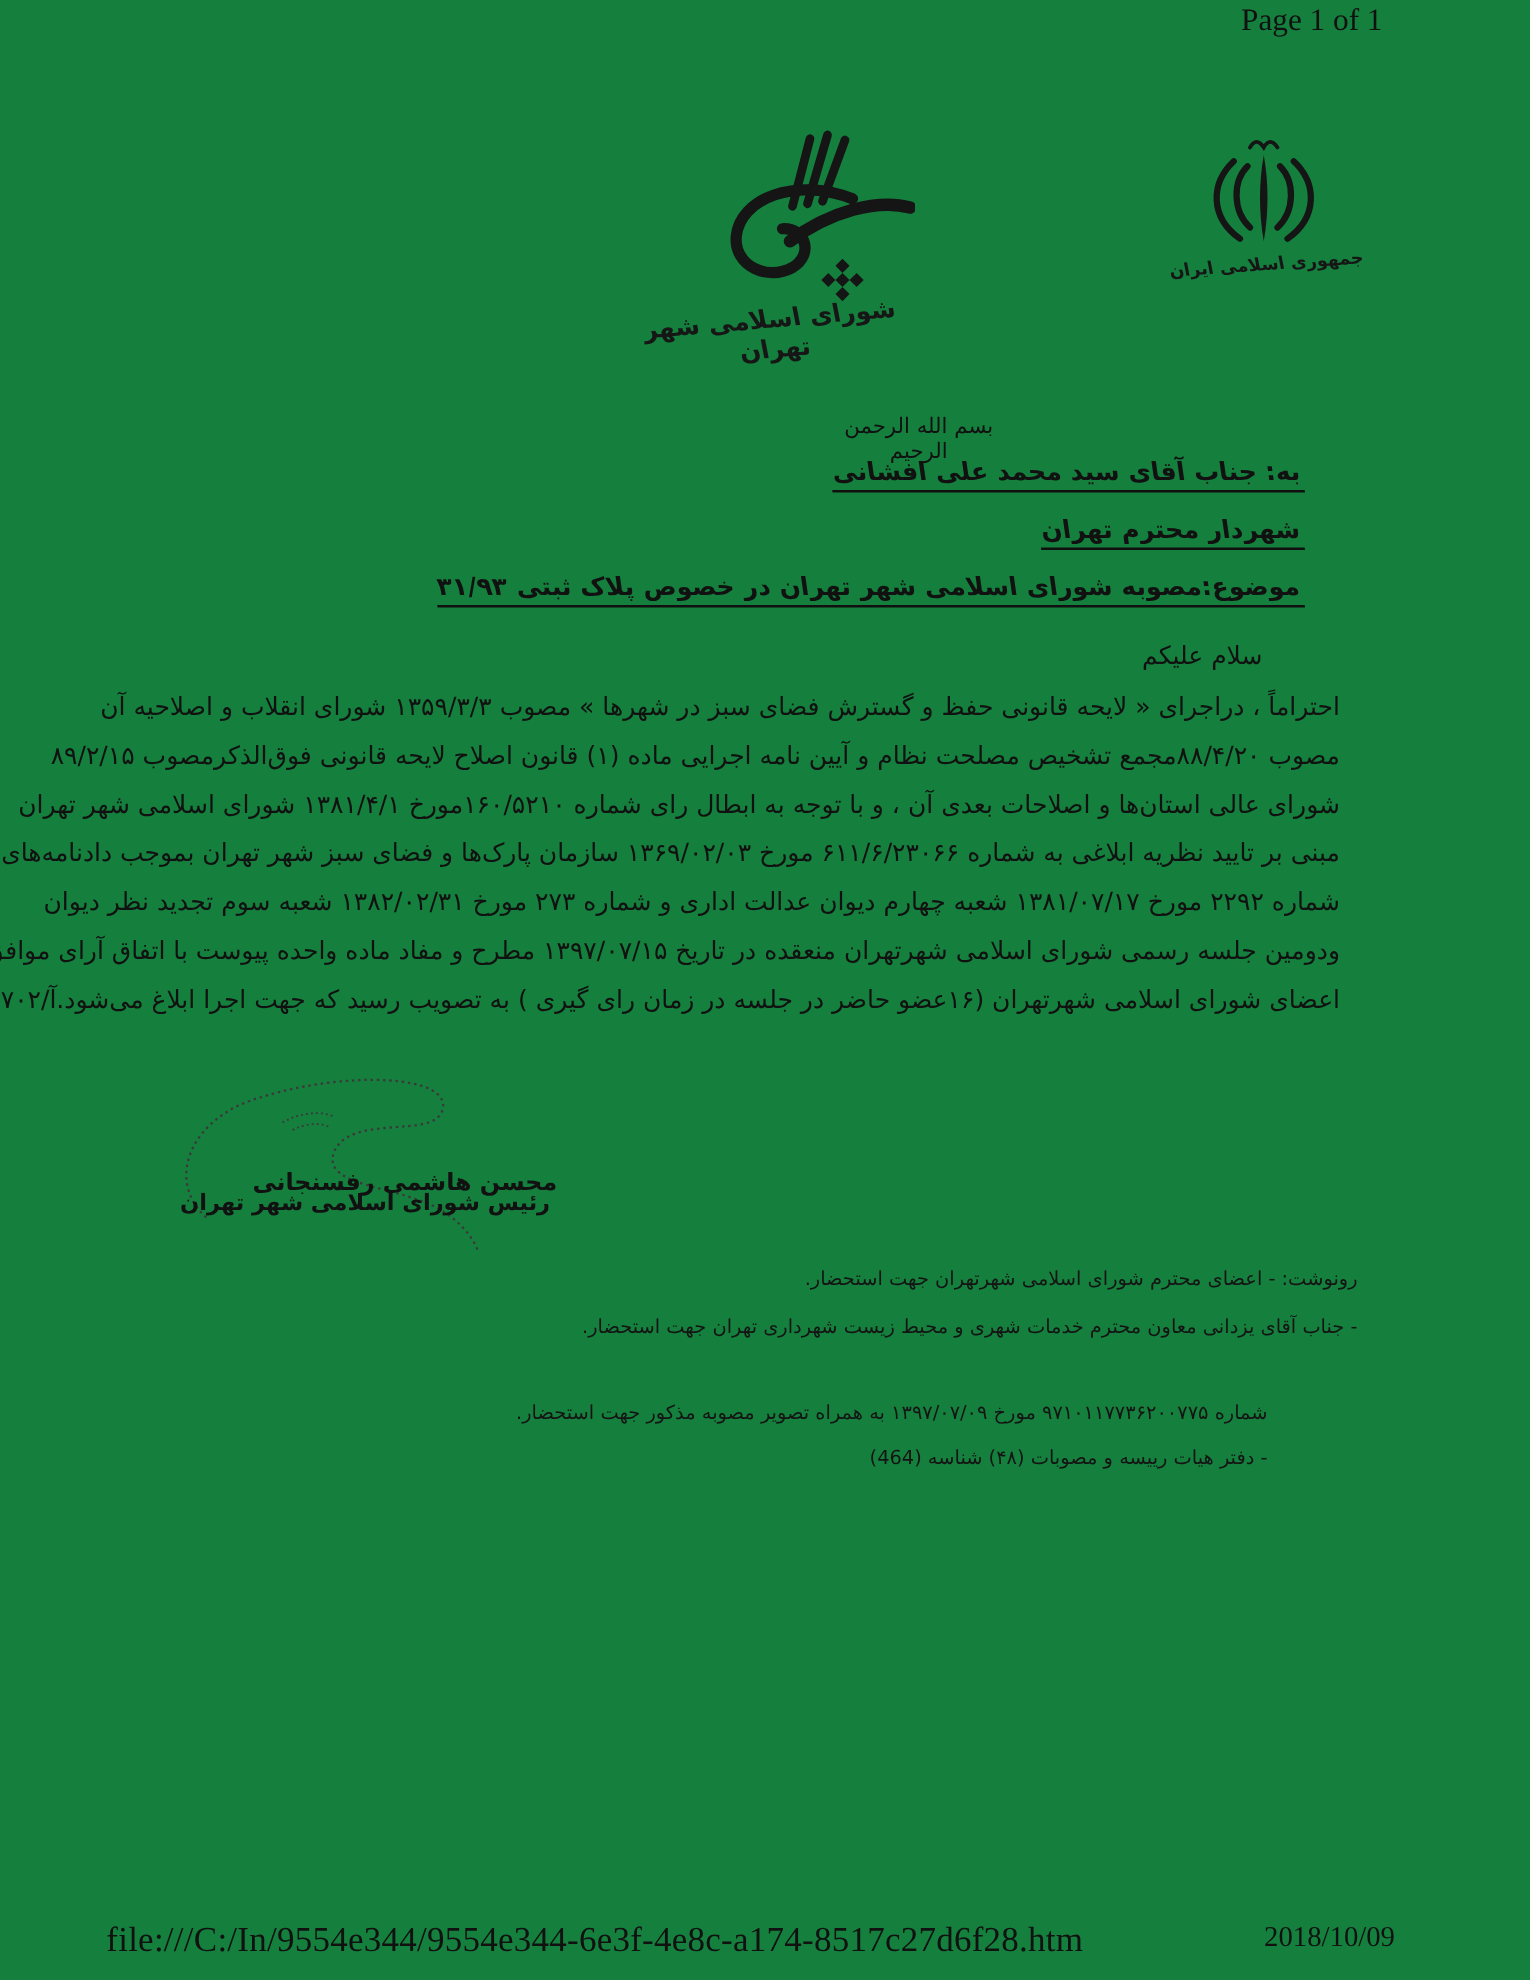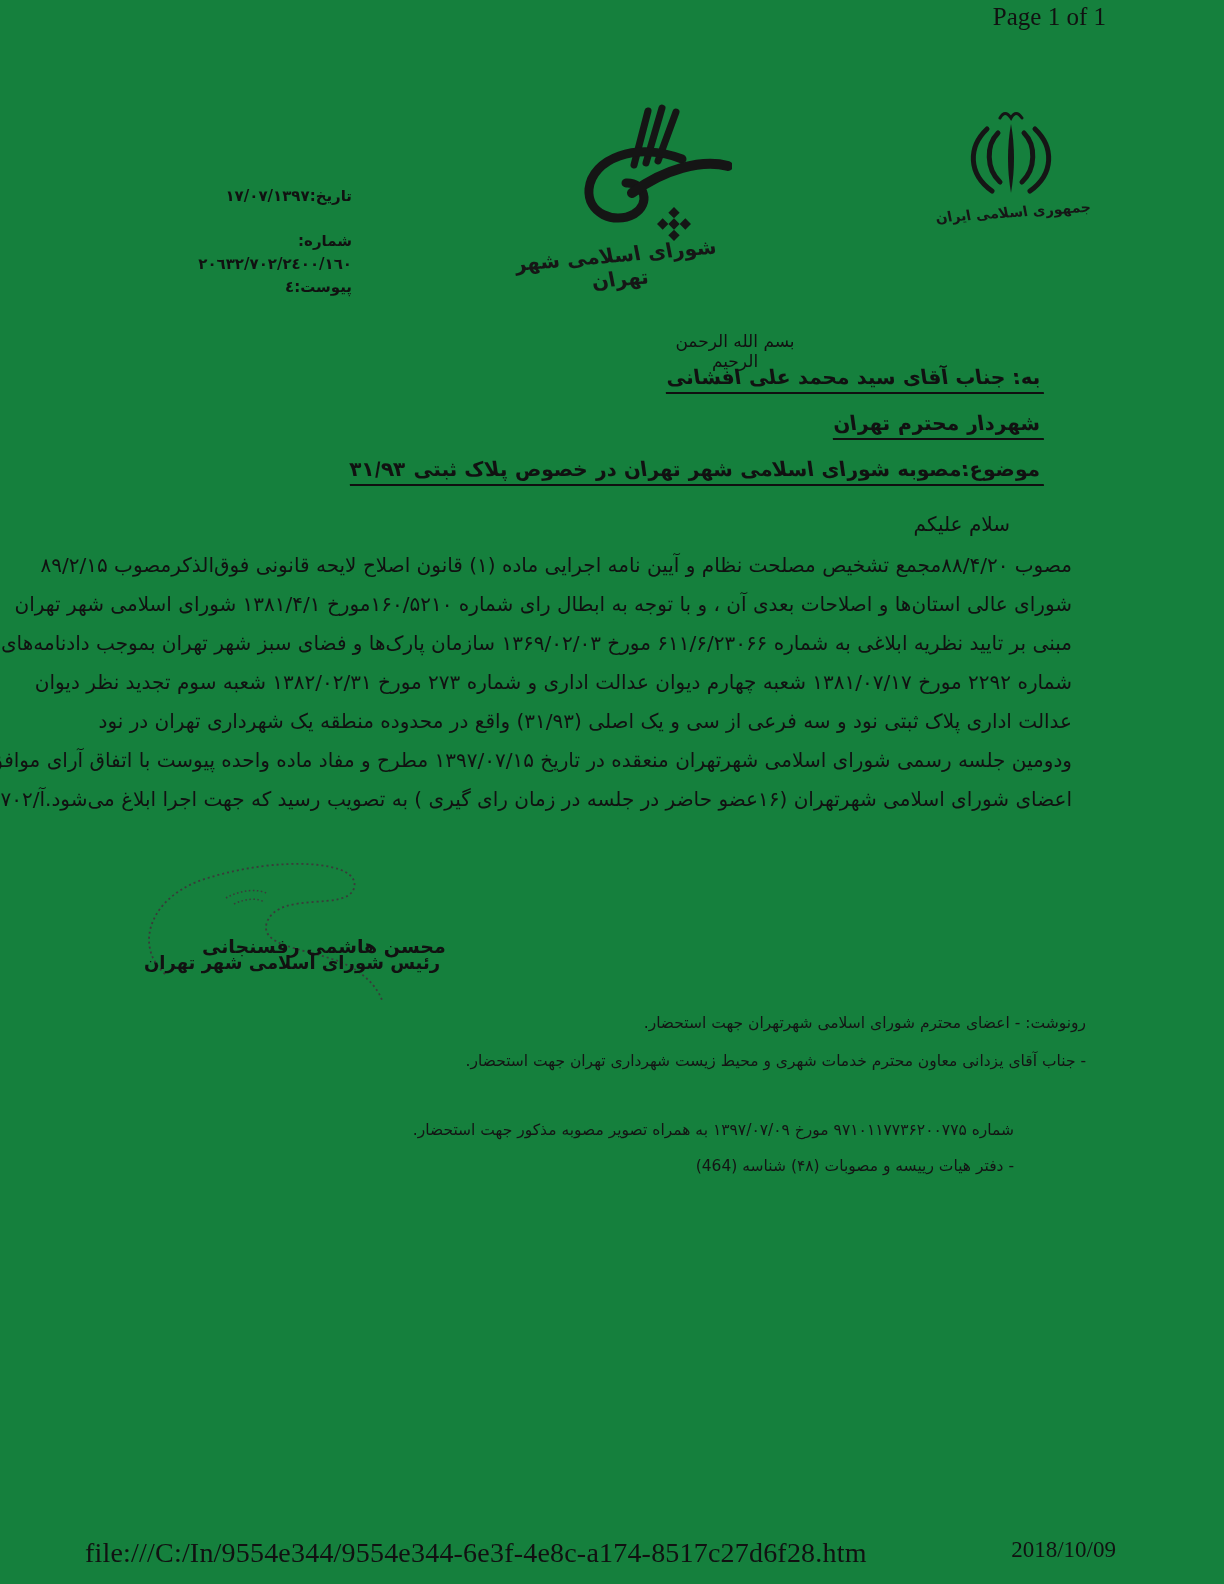--- a/index.html
+++ b/index.html
@@ -61,26 +61,20 @@
   .cc-4{right:210px;top:1121px;}
   .cc-5{right:210px;top:1157px;}
 </style>
 </head>
 <body>
 
 <div id="page">
 
   <div class="abs print-meta serif page-of">Page 1 of 1</div>
 
-  <div class="abs fa lh-meta">
-    <div class="row">تاریخ:١٧/٠٧/١٣٩٧</div>
-    <div class="row gap">شماره:</div>
-    <div class="row tight">٢٠٦٣٢/٧٠٢/٢٤٠٠/١٦٠</div>
-    <div class="row tight">پیوست:٤</div>
-  </div>
 
   <svg class="abs council-logo" viewBox="0 0 180 145">
     <g stroke="#151515" fill="none" stroke-linecap="round">
       <path d="M96 8 L82 62" stroke-width="7"></path>
       <path d="M110 5 L94 60" stroke-width="7"></path>
       <path d="M124 9 L106 58" stroke-width="7"></path>
       <path d="M130 56 C84 38 40 56 37 86 C35 110 62 122 82 111 C99 101 93 79 74 80" stroke-width="9"></path>
       <path d="M80 90 C112 66 150 56 176 63" stroke-width="10"></path>
     </g>
     <g transform="translate(122 104) rotate(45)" fill="#151515">
@@ -115,25 +109,25 @@
       <span class="u-slant">شهردار محترم تهران</span>
     </div>
     <div class="line">
       <span class="u-slant">موضوع:مصوبه شورای اسلامی شهر تهران در خصوص پلاک ثبتی ۳۱/۹۳</span>
     </div>
   </div>
 
   <div class="abs fa salutation">سلام علیکم</div>
 
   <div class="abs fa body-block">
+    <div class="body-line">احتراماً ، دراجرای « لایحه قانونی حفظ و گسترش فضای سبز در شهرها » مصوب ۱۳۵۹/۳/۳ شورای انقلاب و اصلاحیه آن</div>
     <div class="body-line">مصوب ۸۸/۴/۲۰مجمع تشخیص مصلحت نظام و آیین نامه اجرایی ماده (۱) قانون اصلاح لایحه قانونی فوق‌الذکرمصوب ۸۹/۲/۱۵</div>
     <div class="body-line">شورای عالی استان‌ها و اصلاحات بعدی آن ، و با توجه به ابطال رای شماره ۱۶۰/۵۲۱۰مورخ ۱۳۸۱/۴/۱ شورای اسلامی شهر تهران</div>
     <div class="body-line">مبنی بر تایید نظریه ابلاغی به شماره ۶۱۱/۶/۲۳۰۶۶ مورخ ۱۳۶۹/۰۲/۰۳ سازمان پارک‌ها و فضای سبز شهر تهران بموجب دادنامه‌های</div>
     <div class="body-line">شماره ۲۲۹۲ مورخ ۱۳۸۱/۰۷/۱۷ شعبه چهارم دیوان عدالت اداری و شماره ۲۷۳ مورخ ۱۳۸۲/۰۲/۳۱ شعبه سوم تجدید نظر دیوان</div>
-    <div class="body-line">عدالت اداری پلاک ثبتی نود و سه فرعی از سی و یک اصلی (۳۱/۹۳) واقع در محدوده منطقه یک شهرداری تهران در نود</div>
     <div class="body-line">ودومین جلسه رسمی شورای اسلامی شهرتهران منعقده در تاریخ  ۱۳۹۷/۰۷/۱۵ مطرح و مفاد ماده واحده پیوست با اتفاق آرای موافق</div>
     <div class="body-line">اعضای شورای اسلامی شهرتهران (۱۶عضو حاضر در جلسه در زمان رای گیری ) به تصویب رسید که جهت اجرا ابلاغ می‌شود.آ/۷۰۲</div>
   </div>
 
   <div class="abs sig-wrap">
     <svg class="abs" style="left:0;top:0" width="300" height="150" viewBox="0 0 300 150">
       <path d="M35 122 C2 92 22 42 78 26 C148 4 232 8 224 36 C217 60 150 38 137 70 C129 93 170 96 202 107 C228 115 246 132 252 148" fill="none" stroke="#3a3a3a" stroke-width="1.8" stroke-dasharray="2 3"></path>
       <path d="M96 46 C110 38 128 36 138 42 M104 52 C116 46 128 46 134 50" fill="none" stroke="#3a3a3a" stroke-width="1.5" stroke-dasharray="1.5 2.5"></path>
     </svg>
     <div class="abs fa sig-name">محسن هاشمی رفسنجانی</div>

